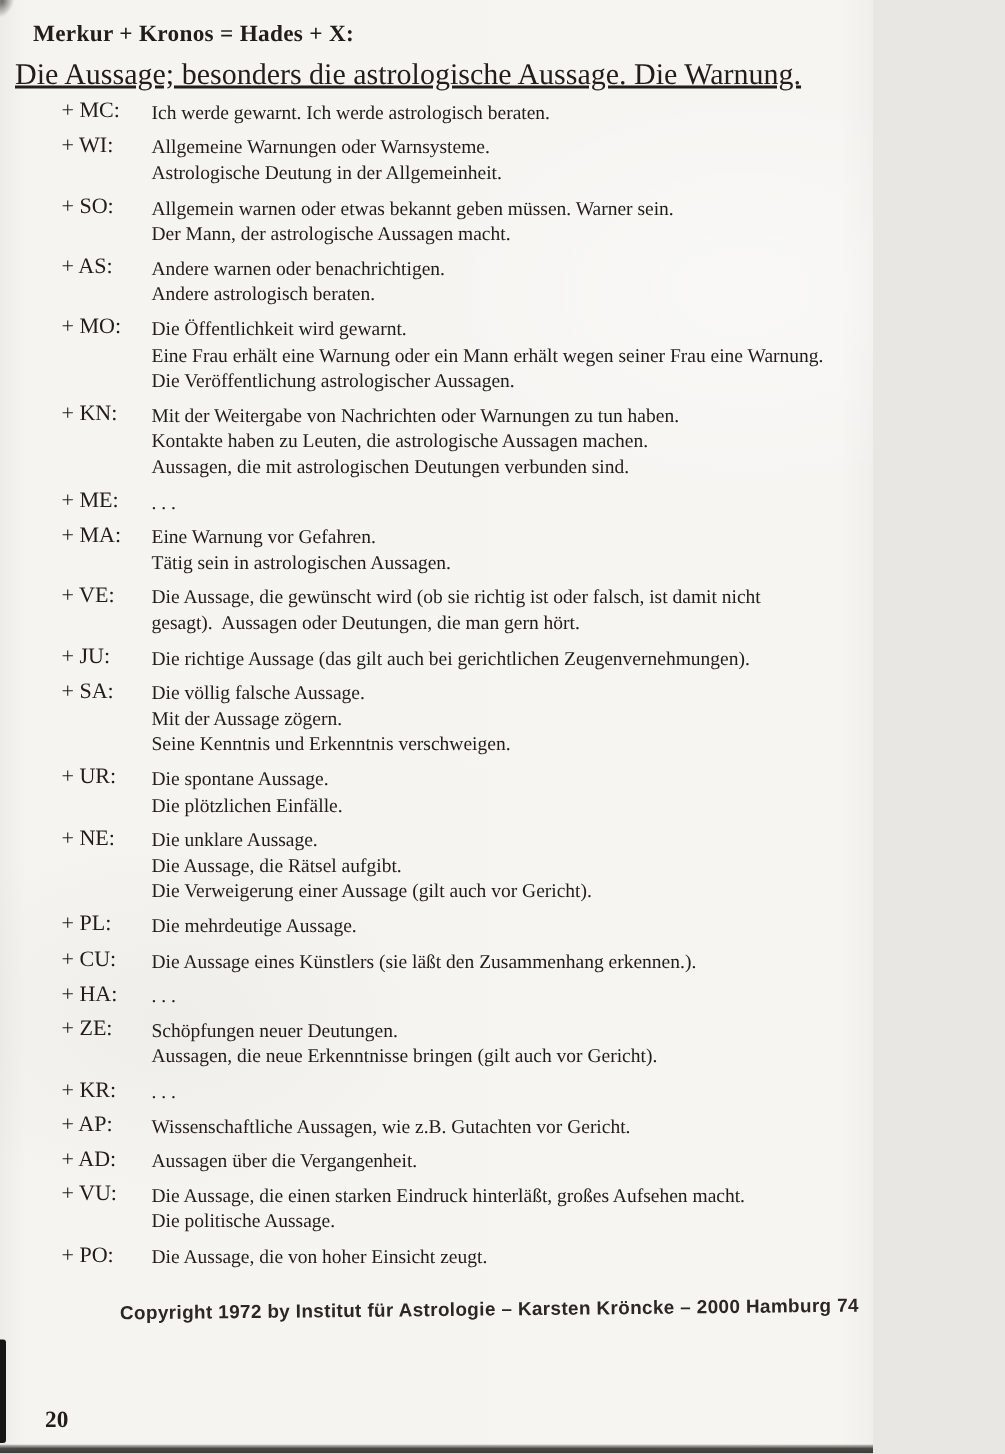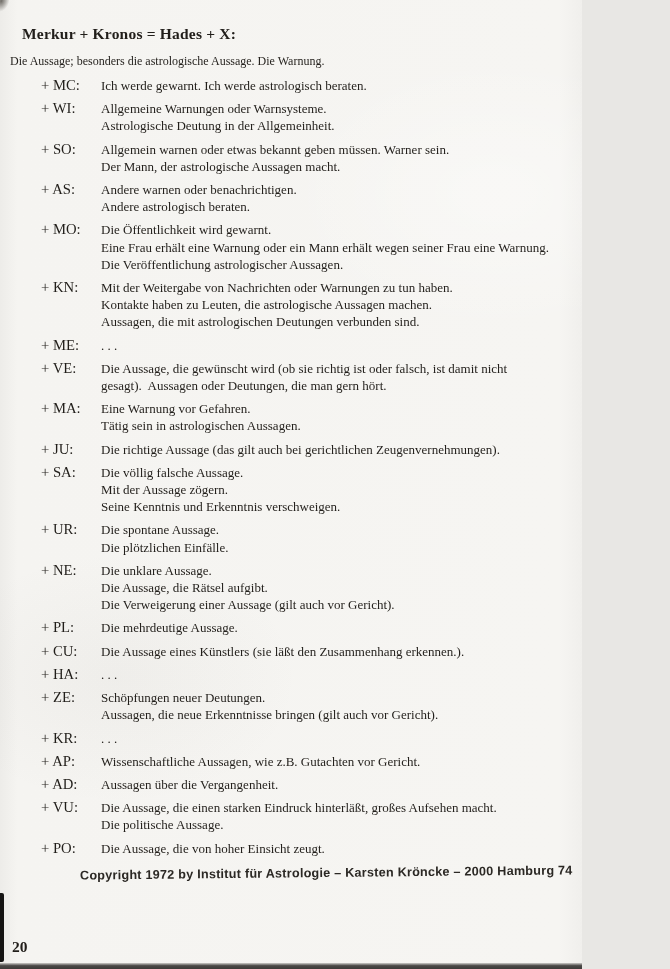--- a/index.html
+++ b/index.html
@@ -8,33 +8,34 @@
     width: 582px;
     height: 969px;
     box-sizing: border-box;
     overflow: hidden;
     background:
       radial-gradient(ellipse 300px 200px at 85% 20%, rgba(255,255,255,0.35), rgba(255,255,255,0) 70%),
       radial-gradient(ellipse 260px 180px at 20% 70%, rgba(120,115,105,0.05), rgba(120,115,105,0) 70%),
       linear-gradient(90deg, #edecE9 0%, #f5f4f1 3%, #f6f5f2 96%, #f0efec 100%);
     color: #211e1a;
     font-family: "Liberation Serif", "DejaVu Serif", serif;
-    padding: 23px 8px 0 8px;
+    padding: 12px 8px 0 8px;
   }
   .title {
     font-size: 15.5px;
     font-weight: bold;
     line-height: 17px;
     margin: 2px 0 0 14px;
     letter-spacing: 0.2px;
   }
   .intro {
-    font-size: 12px;
+    font-size: 20px;
     line-height: 17px;
     margin: 11px 0 0 2px;
+    text-decoration: underline;
   }
   .entries { margin-top: 7px; margin-left: 33px; }
   .entry { display: flex; margin-bottom: 6px; }
   .entry-label {
     flex: 0 0 60px;
     width: 60px;
     font-size: 14.7px;
     line-height: 17.2px;
     white-space: pre;
   }
@@ -51,21 +52,21 @@
     font-family: "Liberation Sans", "DejaVu Sans", sans-serif;
     font-size: 12.6px;
     font-weight: bold;
     letter-spacing: 0.25px;
     color: #2b2824;
     transform: rotate(-0.6deg);
     white-space: nowrap;
   }
   .page-number {
     position: absolute;
-    left: 12px;
+    left: 30px;
     top: 938px;
     font-size: 15.5px;
     font-weight: bold;
     color: #211e1a;
   }
   .artifact-left-bar {
     position: absolute;
     left: 0;
     top: 893px;
     width: 4px;
@@ -154,31 +155,31 @@
           <div class="entry-line">Aussagen, die mit astrologischen Deutungen verbunden sind.</div>
         </div>
       </div>
       <div class="entry">
         <span class="entry-label">+ ME:</span>
         <div class="entry-lines">
           <div class="entry-line">. . .</div>
         </div>
       </div>
       <div class="entry">
+        <span class="entry-label">+ MA:</span>
+        <div class="entry-lines">
+          <div class="entry-line">Eine Warnung vor Gefahren.</div>
+          <div class="entry-line">Tätig sein in astrologischen Aussagen.</div>
+        </div>
+      </div>
+      <div class="entry">
         <span class="entry-label">+ VE:</span>
         <div class="entry-lines">
           <div class="entry-line">Die Aussage, die gewünscht wird (ob sie richtig ist oder falsch, ist damit nicht</div>
           <div class="entry-line">gesagt).  Aussagen oder Deutungen, die man gern hört.</div>
-        </div>
-      </div>
-      <div class="entry">
-        <span class="entry-label">+ MA:</span>
-        <div class="entry-lines">
-          <div class="entry-line">Eine Warnung vor Gefahren.</div>
-          <div class="entry-line">Tätig sein in astrologischen Aussagen.</div>
         </div>
       </div>
       <div class="entry">
         <span class="entry-label">+ JU:</span>
         <div class="entry-lines">
           <div class="entry-line">Die richtige Aussage (das gilt auch bei gerichtlichen Zeugenvernehmungen).</div>
         </div>
       </div>
       <div class="entry">
         <span class="entry-label">+ SA:</span>

